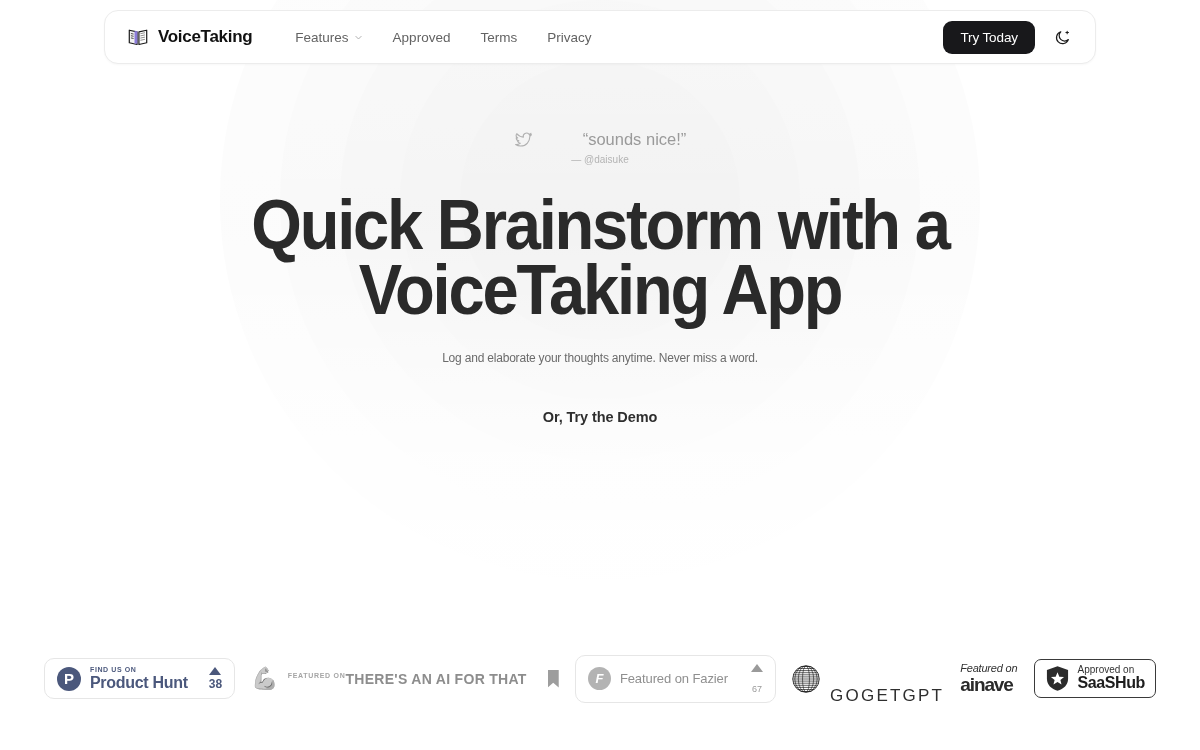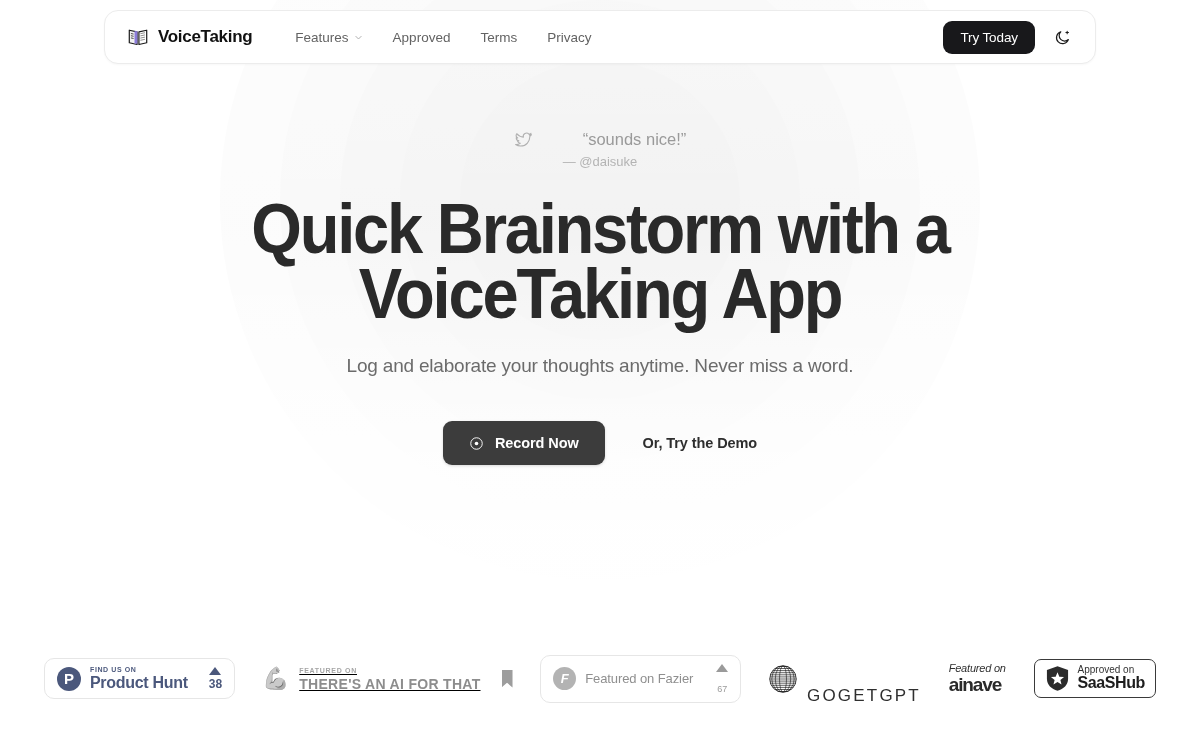--- a/index.html
+++ b/index.html
@@ -96,36 +96,36 @@
     z-index:10;
   }
   .quote-row {
     display:flex; align-items:center; justify-content:center; gap:9px;
     margin-bottom:5px;
   }
   .quote-text {
     font-size:16.5px; color:#9a9a9a;margin-left:41px;
   }
   .quote-author {
-    font-size:13px; color:#b4b4b4;
+    font-size:10px; color:#b4b4b4;
     margin-bottom:28px;
   }
   .headline {
     font-family:"Liberation Sans Narrow","Liberation Sans", sans-serif;
     font-size:70px;
     font-weight:bold;
     line-height:0.93;
     letter-spacing:-2.4px;
     color:#2a2a2a;
     padding:0 120px;
     transform:scaleX(0.93);
   }
   .subhead {
     margin-top:28px;
-    font-size:19px;
+    font-size:12px;
     color:#6b6b6b;
     letter-spacing:-0.2px;
   }
   .cta-row {
     margin-top:44px;
     display:flex; align-items:center; justify-content:center; gap:38px;
   }
   .record-btn {
     display:flex; align-items:center; gap:11px;
     background:#3c3c3c;
@@ -172,21 +172,21 @@
   }
   .ph-txt { display:flex; flex-direction:column; line-height:1; }
   .ph-small { font-size:7px; font-weight:bold; color:#4b587c; letter-spacing:0.6px; margin-bottom:2px; }
   .ph-big { font-size:16px; font-weight:bold; color:#4b587c; letter-spacing:-0.3px; }
   .ph-vote { display:flex; flex-direction:column; align-items:center; margin-left:12px; }
   .ph-vote .tri { width:0;height:0;border-left:6px solid transparent;border-right:6px solid transparent;border-bottom:8px solid #4b587c; }
   .ph-vote .num { font-size:12px; font-weight:bold; color:#4b587c; margin-top:2px; }
 
   
   .taaft { gap:9px; }
-  .taaft-txt { display:flex; flex-direction:column; line-height:1;text-decoration:underline; }
+  .taaft-txt { display:flex; flex-direction:row; line-height:1; }
   .taaft-small { font-size:7px; font-weight:bold; color:#a5a5a5; letter-spacing:0.7px; margin-bottom:3px; }
   .taaft-big { font-size:14px; font-weight:bold; color:#8d8d8d; letter-spacing:0.3px; }
   .arm { font-size:22px; filter:grayscale(1); line-height:1; }
   .bookmark { margin-left:12px; width:11px; height:18px; background:#9d9d9d; clip-path:polygon(0 0,100% 0,100% 100%,50% 74%,0 100%); }
 
   
   .fazier {
     border:1px solid #e6e6e6;
     border-radius:10px;
     background:#fff;
@@ -294,27 +294,20 @@
     <div class="quote-author">— @daisuke</div>
 
     <h1 class="headline">
       <span>Quick Brainstorm with a</span><br>
       <span>VoiceTaking App</span>
     </h1>
 
     <div class="subhead">Log and elaborate your thoughts anytime. Never miss a word.</div>
 
     <div class="cta-row">
-      <button class="record-btn">
-        <svg width="15" height="15" viewBox="0 0 24 24">
-          <circle cx="12" cy="12" r="9.2" fill="none" stroke="#ffffff" stroke-width="1.5"></circle>
-          <circle cx="12" cy="12" r="2.9" fill="#ffffff"></circle>
-        </svg>
-        <span>Record Now</span>
-      </button>
       <span class="demo-link">Or, Try the Demo</span>
     </div>
   </div>
 
   <div class="badges">
 
     <div class="badge ph">
       <div class="ph-circle">P</div>
       <div class="ph-txt">
         <span class="ph-small">FIND US ON</span>

